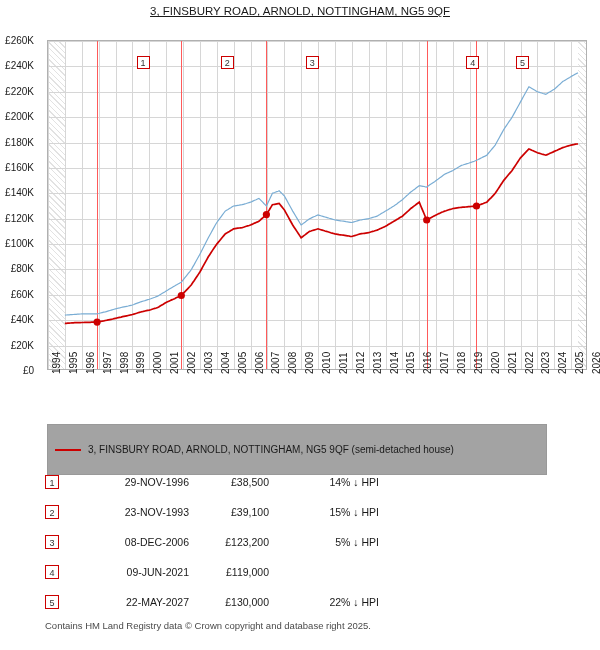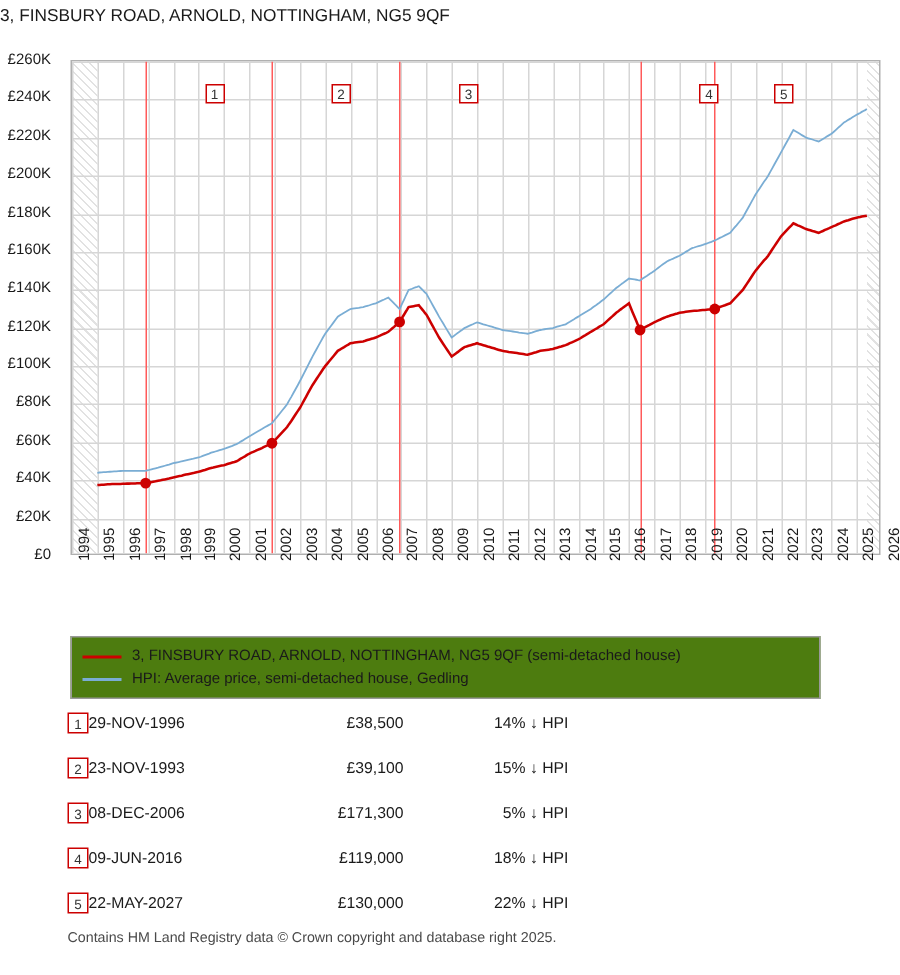--- a/index.html
+++ b/index.html
@@ -17,20 +17,22 @@
   #page {
     position: relative;
     width: 600px;
     height: 650px;
   }
   .title-block {
     position: absolute;
     top: 4px;
     left: 0;
     width: 600px;
+    text-align: center;
+    text-decoration: underline;
   }
   .title-line {
     font-size: 11.5px;
     line-height: 15px;
     color: #1a1a1a;
   }
   
   #chart {
     position: absolute;
     left: 47px;
@@ -107,22 +109,22 @@
     box-sizing: border-box;
   }
   
   #legend {
     position: absolute;
     left: 47px;
     top: 424px;
     width: 500px;
     border: 1px solid #999;
     box-sizing: border-box;
-    padding: 5px 7px;
-    background: #4d7c0f;
+    padding: 17px 7px;
+    background: #a3a3a3;
   }
   .legend-row {
     display: flex;
     align-items: center;
     height: 15px;
     font-size: 10px;
   }
   .swatch {
     width: 26px;
     height: 0;
@@ -150,21 +152,21 @@
     border: 1px solid #cc0000;
     color: #333;
     font-size: 9px;
     line-height: 14px;
     text-align: center;
     box-sizing: border-box;
     flex: 0 0 auto;
   }
   .tdate {
     width: 130px;
-    text-align: left;
+    text-align: right;
     flex: 0 0 auto;
   }
   .tprice {
     width: 80px;
     text-align: right;
     flex: 0 0 auto;
   }
   .tdelta {
     width: 110px;
     text-align: right;
@@ -307,50 +309,45 @@
       <div class="xlabel" style="left: 510.25px; top: 334px;">2024</div>
       <div class="xlabel" style="left: 527.125px; top: 334px;">2025</div>
       <div class="xlabel" style="left: 544px; top: 334px;">2026</div>
     </div>
 
   <div id="legend">
     <div class="legend-row">
       <span class="swatch" style="border-top-color:#cc0000"></span>
       <span>3, FINSBURY ROAD, ARNOLD, NOTTINGHAM, NG5 9QF (semi-detached house)</span>
     </div>
-    <div class="legend-row">
-      <span class="swatch" style="border-top-color:#7aadd4"></span>
-      <span>HPI: Average price, semi-detached house, Gedling</span>
-    </div>
   </div>
 
   <div id="table">
     <div class="trow">
       <span class="tnum">1</span>
       <span class="tdate">29-NOV-1996</span>
       <span class="tprice">£38,500</span>
       <span class="tdelta">14% ↓ HPI</span>
     </div>
     <div class="trow">
       <span class="tnum">2</span>
       <span class="tdate">23-NOV-1993</span>
       <span class="tprice">£39,100</span>
       <span class="tdelta">15% ↓ HPI</span>
     </div>
     <div class="trow">
       <span class="tnum">3</span>
       <span class="tdate">08-DEC-2006</span>
-      <span class="tprice">£171,300</span>
+      <span class="tprice">£123,200</span>
       <span class="tdelta">5% ↓ HPI</span>
     </div>
     <div class="trow">
       <span class="tnum">4</span>
-      <span class="tdate">09-JUN-2016</span>
+      <span class="tdate">09-JUN-2021</span>
       <span class="tprice">£119,000</span>
-      <span class="tdelta">18% ↓ HPI</span>
     </div>
     <div class="trow">
       <span class="tnum">5</span>
       <span class="tdate">22-MAY-2027</span>
       <span class="tprice">£130,000</span>
       <span class="tdelta">22% ↓ HPI</span>
     </div>
   </div>
 
   <div id="footer">

